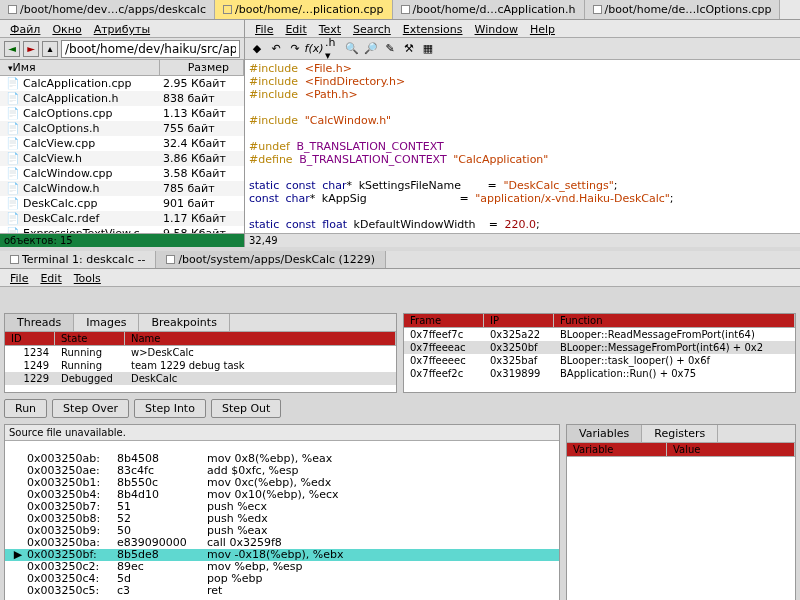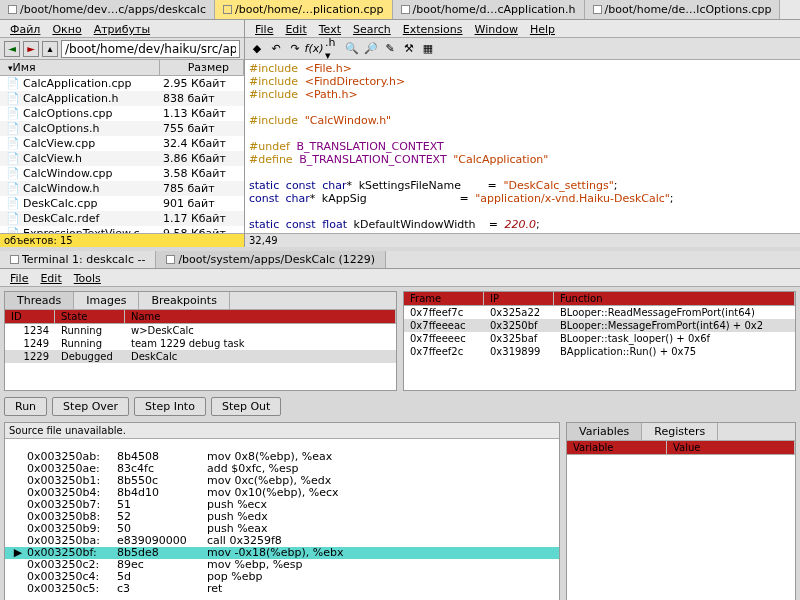--- a/index.html
+++ b/index.html
@@ -22,37 +22,37 @@
 .col-h { padding: 1px 6px; border-right: 1px solid #aaa; }
 .col-h.name { width: 160px; }
 .col-h.size { flex: 1; text-align: right; padding-right: 14px; }
 .sort-arrow { font-size: 9px; margin-left: 2px; }
 .file-list { flex: 1; overflow-y: auto; background: #fff; }
 .file-row { display: flex; padding: 1px 6px; align-items: center; }
 .file-row:nth-child(even) { background: #f4f4f4; }
 .file-icon { width: 14px; margin-right: 3px; color: #556; }
 .file-name { width: 140px; }
 .file-size { flex: 1; text-align: left; padding-right: 10px; }
-.status-bar { background: #fde047; border-top: 1px solid #aaa; padding: 1px 4px; font-size: 10px; }
+.status-bar { background: #15803d; border-top: 1px solid #aaa; padding: 1px 4px; font-size: 10px; }
 .editor-panel { flex: 1; display: flex; flex-direction: column; background: #fff; }
 .ed-toolbar { display: flex; background: #e0e0e0; padding: 2px 4px; gap: 3px; border-bottom: 1px solid #aaa; height: 22px; align-items: center; }
 .tb-btn { width: 16px; height: 16px; display: flex; align-items: center; justify-content: center; cursor: pointer; }
 .code-area { flex: 1; background: #fff; padding: 2px 4px; font-family: "DejaVu Sans Mono", monospace; font-size: 11px; line-height: 13px; overflow: hidden; white-space: pre; }
 .kw-pre { color: #b8860b; }
 .kw-str { color: #c04000; }
 .kw-type { color: #008; }
-.kw-num { color: #900; font-style: italic; }
+.kw-num { color: #900; }
 .kw-id { color: #800080; }
 .ed-status { background: #e0e0e0; border-top: 1px solid #aaa; padding: 1px 4px; font-size: 10px; }
 .debugger { height: 353px; background: #d8d8d8; display: flex; flex-direction: column; }
 .dbg-tabs { display: flex; background: #e0e0e0; border-bottom: 1px solid #999; height: 20px; margin-top: 4px; }
 .dbg-tab { padding: 2px 10px; border-right: 1px solid #aaa; cursor: pointer; display: flex; align-items: center; gap: 3px; }
 .dbg-tab.active { background: #d0d0d0; }
 .dbg-body { flex: 1; padding: 4px; display: flex; flex-direction: column; gap: 4px; }
-.dbg-top { display: flex; gap: 6px; height: 100px; }
+.dbg-top { display: flex; gap: 6px; height: 80px; margin-top: 22px; }
 .dbg-panel { border: 1px solid #999; background: #fff; display: flex; flex-direction: column; }
 .dbg-panel.threads { flex: 1; }
 .dbg-panel.frames { flex: 1; }
 .sub-tabs { display: flex; background: #e0e0e0; border-bottom: 1px solid #aaa; }
 .sub-tab { padding: 2px 12px; border-right: 1px solid #aaa; cursor: pointer; }
 .sub-tab.active { background: #d0d0d0; }
 .tbl-headers { display: flex; background: #b91c1c; border-bottom: 1px solid #aaa; }
 .tbl-h { padding: 1px 6px; border-right: 1px solid #bbb; font-size: 10px; }
 .tbl-body { flex: 1; overflow: hidden; }
 .tbl-row { display: flex; padding: 0 0; }

